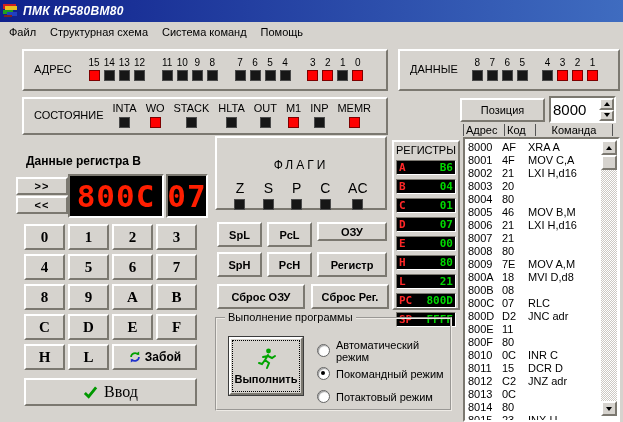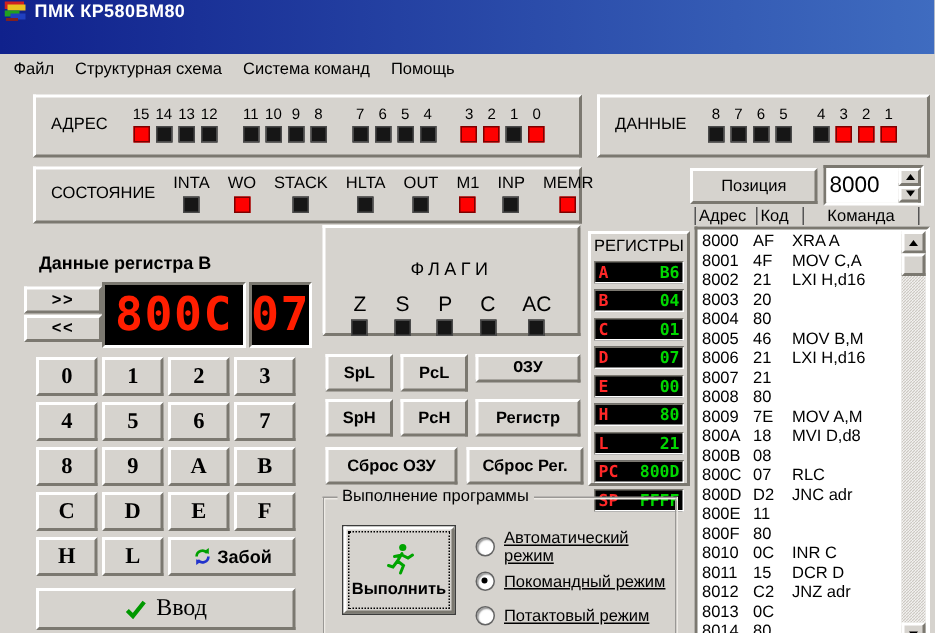--- a/index.html
+++ b/index.html
@@ -2,22 +2,23 @@
 <html style="--led-on: #ff0000; --display-red: #ff1e00; --reg-name-red: #ff2828; --reg-value-green: #00d800; --run-green: #00a400; --titlebar-start: #10218c; --titlebar-end: #3f6cc0;"><head>
 <meta charset="utf-8">
 <style>
   html,body{margin:0;padding:0;}
   body{
     width:623px;height:422px;overflow:hidden;
     font-family:"Liberation Sans",sans-serif;font-size:11px;color:#000;
     background:#d6d3ce;
   }
   .titlebar{
-    height:36px;display:flex;padding-left:3px;
+    height:22px;display:flex;align-items:center;padding-left:3px;
     background:linear-gradient(90deg,var(--titlebar-start,#10218c),var(--titlebar-end,#3f6cc0));
+    font-style:italic;
   }
   .titlebar .title{color:#fff;font-weight:bold;font-size:12px;margin-left:4px;letter-spacing:.3px;}
   .menubar{height:19px;display:flex;align-items:center;background:#d6d3ce;padding-left:2px;}
   .menu-item{padding:2px 7px;}
   .client{position:relative;width:623px;height:381px;}
 
   .abs{position:absolute;box-sizing:border-box;}
   .raised{border:2px solid;border-color:#ffffff #7b7870 #7b7870 #ffffff;background:#d6d3ce;}
   .sunken{border:2px solid;border-color:#7b7870 #ffffff #ffffff #7b7870;}
   .btn{border:2px solid;border-color:#ffffff #7b7870 #7b7870 #ffffff;background:#d6d3ce;
@@ -26,21 +27,21 @@
   
   .led-panel{display:flex;align-items:center;padding:2px 6px 4px 10px;}
   .panel-label{flex:none;}
   .groups{flex:1;display:flex;justify-content:space-evenly;align-items:flex-end;}
   .led-group{display:flex;gap:4px;}
   .bit{display:flex;flex-direction:column;align-items:center;gap:2px;font-size:10px;line-height:10px;}
   .led{width:9px;height:9px;background:#161616;border:1px solid #4a4a4a;}
   .led.on{background:var(--led-on,#ff0000);border-color:#7e0000;}
 
   .state-items{flex:1;display:flex;justify-content:space-evenly;align-items:flex-end;}
-  .state-item{display:flex;flex-direction:column;align-items:center;gap:3px;font-size:11px;line-height:11px;margin-left:12px;}
+  .state-item{display:flex;flex-direction:column;align-items:center;gap:3px;font-size:11px;line-height:11px;}
 
   
   .spin-wrap{display:flex;background:#fff;}
   .spin-input{width:44px;border:none;outline:none;font-family:"Liberation Sans",sans-serif;
               font-size:15px;padding:1px 2px;background:#fff;}
   .spin-btns{display:flex;flex-direction:column;width:15px;}
   .spin-btns .btn{flex:1;}
   .tri-up{width:0;height:0;border-left:3px solid transparent;border-right:3px solid transparent;border-bottom:4px solid #000;}
   .tri-down{width:0;height:0;border-left:3px solid transparent;border-right:3px solid transparent;border-top:4px solid #000;}
 
@@ -90,21 +91,21 @@
   .flag-item{display:flex;flex-direction:column;align-items:center;gap:4px;font-size:14px;line-height:13px;}
 
   .cmd-btn{font-weight:bold;font-size:11px;}
 
   
   .group{border:2px groove #eeebe6;}
   .group-title{position:absolute;top:-8px;left:8px;background:#d6d3ce;padding:0 3px;}
   .run-btn{flex-direction:column;gap:2px;box-shadow:0 0 0 1px #3c3c3c;outline:1px dotted #000;outline-offset:-4px;}
   .run-label{font-weight:bold;font-size:11px;}
   .modes{position:absolute;left:100px;top:24px;}
-  .mode-row{display:flex;align-items:center;gap:6px;height:15px;margin-bottom:8px;text-decoration:underline;}
+  .mode-row{display:flex;align-items:center;gap:6px;height:15px;margin-bottom:8px;}
   .radio{width:11px;height:11px;border-radius:50%;background:#fff;position:relative;flex:none;
          border:1px solid #636363;box-shadow:inset 1px 1px 1px #9b9b9b;}
   .radio.sel::after{content:"";position:absolute;left:3px;top:3px;width:4px;height:4px;border-radius:50%;background:#000;}
 </style>
 </head>
 <body>
 
 <div class="titlebar">
   <span style="display:inline-flex;">
     <svg width="16" height="16" viewBox="0 0 16 16">
@@ -539,21 +540,21 @@
         </div>
         <div class="flag-item">
           <span>AC</span>
           <span class="led"></span>
         </div>
       </div>
   </div>
 
   <div class="abs btn cmd-btn" style="left:217px;top:181px;width:45px;height:25px;">SpL</div>
   <div class="abs btn cmd-btn" style="left:267px;top:181px;width:45px;height:25px;">PcL</div>
-  <div class="abs btn cmd-btn" style="left:317px;top:181px;width:70px;height:19px;font-family:Liberation Mono, monospace;">ОЗУ</div>
+  <div class="abs btn cmd-btn" style="left:317px;top:181px;width:70px;height:19px;">ОЗУ</div>
   <div class="abs btn cmd-btn" style="left:217px;top:211px;width:45px;height:25px;">SpH</div>
   <div class="abs btn cmd-btn" style="left:267px;top:211px;width:45px;height:25px;">PcH</div>
   <div class="abs btn cmd-btn" style="left:317px;top:211px;width:70px;height:25px;">Регистр</div>
   <div class="abs btn cmd-btn" style="left:217px;top:243px;width:88px;height:25px;">Сброс ОЗУ</div>
   <div class="abs btn cmd-btn" style="left:311px;top:243px;width:78px;height:25px;">Сброс Рег.</div>
 
   <div class="abs group" style="left:215px;top:276px;width:237px;height:94px;">
     <span class="group-title">Выполнение программы</span>
     <div class="abs btn run-btn" style="left:12px;top:18px;width:74px;height:58px;">
       <span style="display:inline-flex;">

